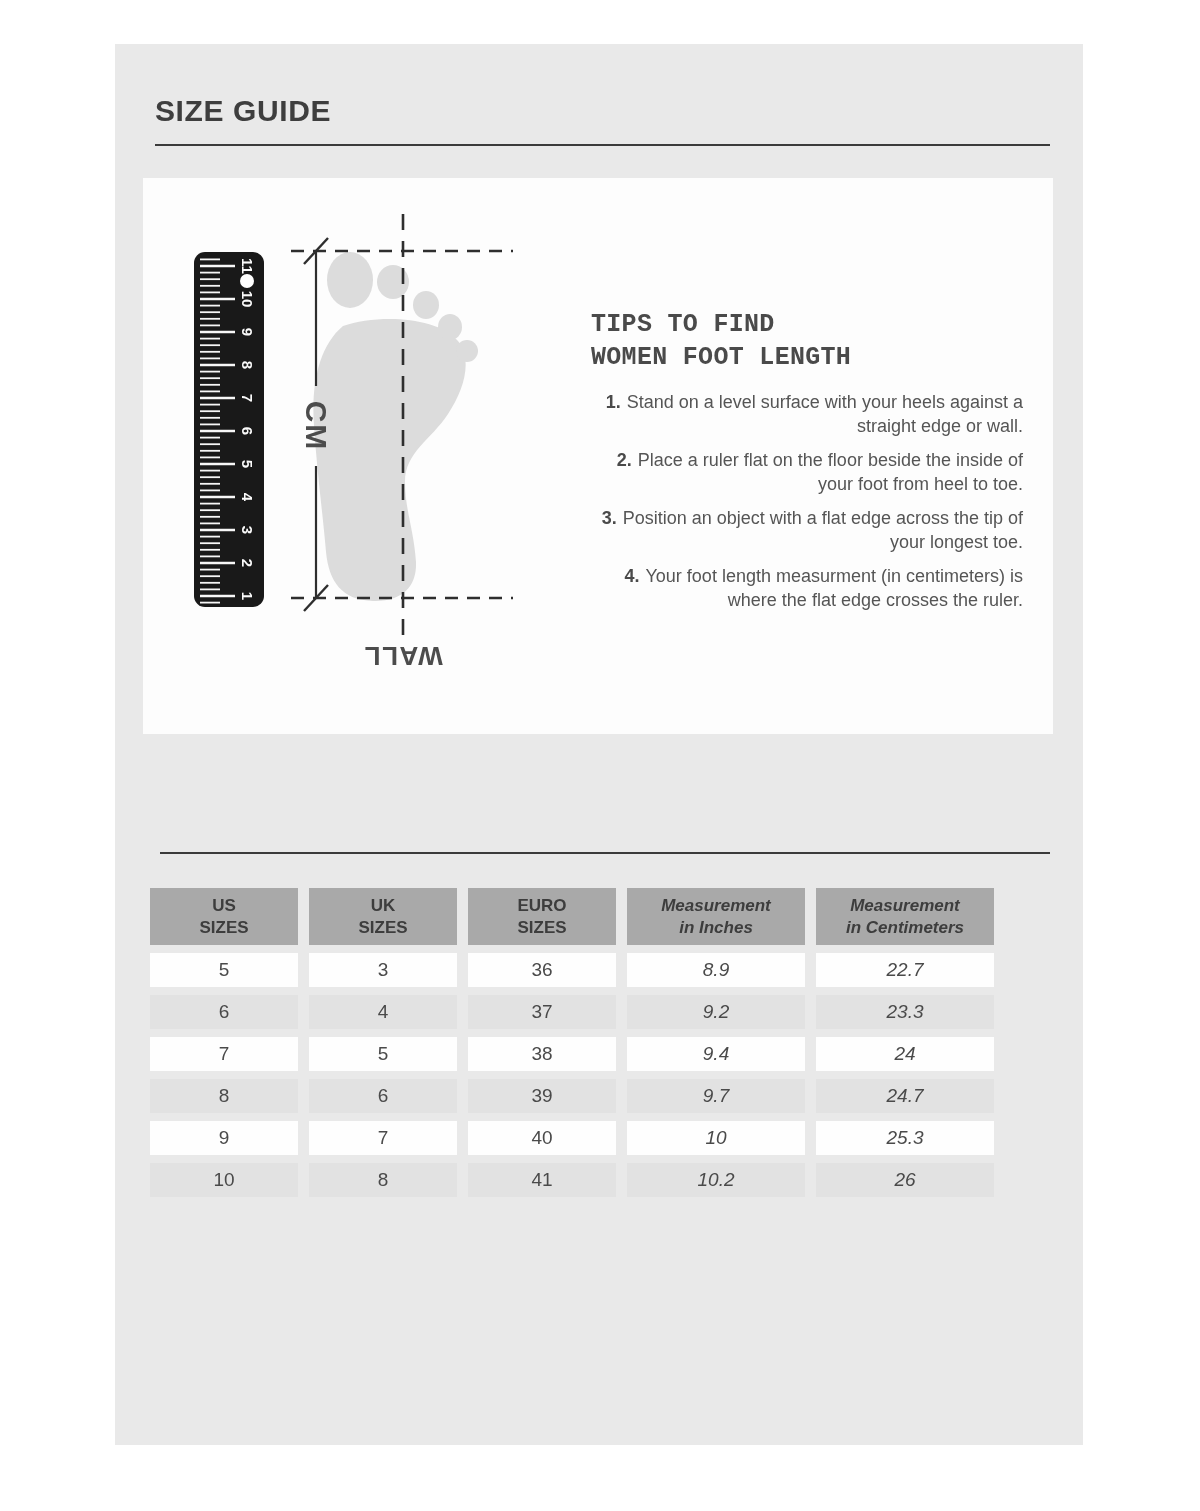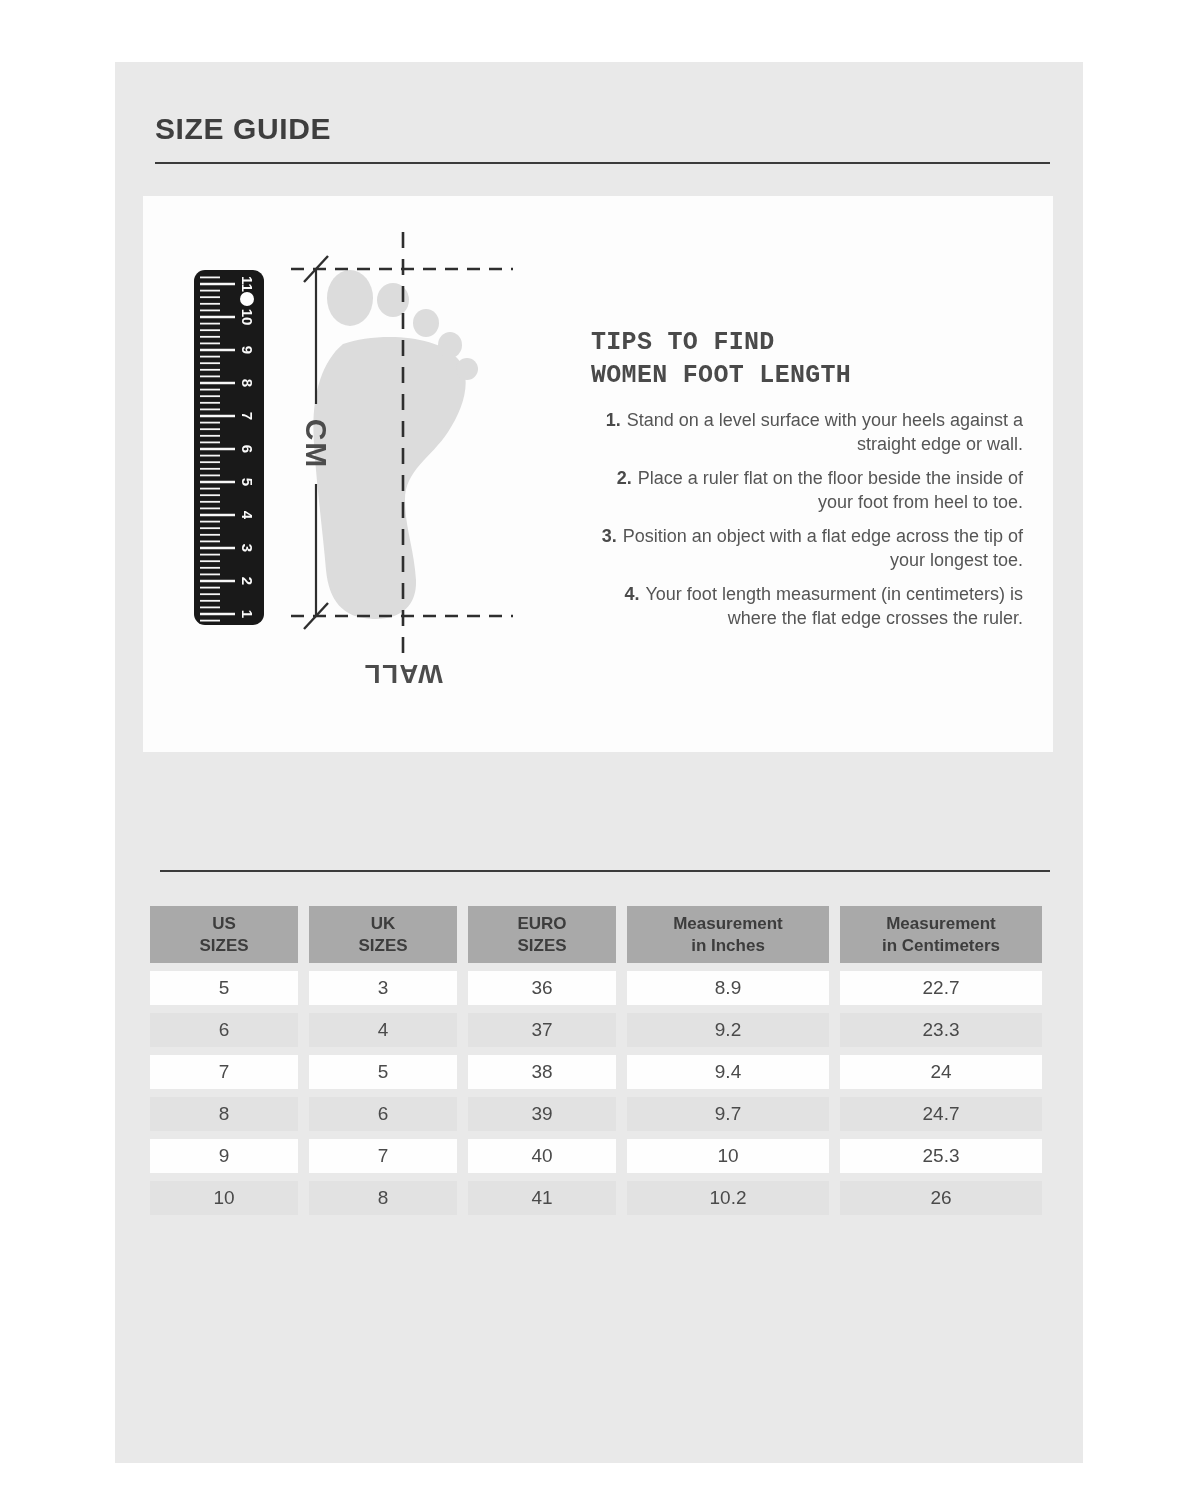--- a/index.html
+++ b/index.html
@@ -15,21 +15,21 @@
     --foot:#dcdcdc;
   }
   *{box-sizing:border-box;margin:0;padding:0;}
   html,body{background:var(--page-bg);}
   body{
     width:1200px;height:1511px;position:relative;
     font-family:"Liberation Sans", sans-serif;
     color:var(--ink);
   }
   .card{
-    position:absolute;left:115px;top:62px;width:968px;height:1401px;
+    position:absolute;left:115px;top:44px;width:968px;height:1401px;
     background:var(--card-bg);
   }
   .page-title{
     position:absolute;left:40px;top:50px;
     font-size:30px;font-weight:700;letter-spacing:0.6px;color:var(--ink);
   }
   .rule{position:absolute;height:2px;background:#3b3b3b;}
   .rule-1{left:40px;top:100px;width:895px;}
   .rule-2{left:45px;top:808px;width:890px;}
 
@@ -69,21 +69,21 @@
   .chart-title{font-size:31px;font-weight:700;letter-spacing:0.5px;color:var(--ink);}
   .chart-cat{font-size:21px;font-weight:700;letter-spacing:0.5px;color:var(--ink);}
 
   .mtable{position:absolute;left:35px;top:844px;width:905px;}
   .trow{display:flex;column-gap:11px;margin-bottom:8px;}
   .cell{
     display:flex;flex-direction:column;align-items:center;justify-content:center;
     text-align:right;
   }
   .c1,.c2,.c3{width:148px;}
-  .c4,.c5{width:202px;}
+  .c4,.c5{width:178px;font-style:italic;}
   .thead .cell{
     height:57px;background:var(--th-bg);color:#3d3d3d;
     font-size:17px;font-weight:700;line-height:22px;
   }
   .tdata .cell{
     height:34px;font-size:19px;font-weight:400;color:#4a4a4a;
   }
   .tdata.row-white .cell{background:var(--row-white);}
   .tdata.row-gray .cell{background:var(--row-gray);}
 </style>

